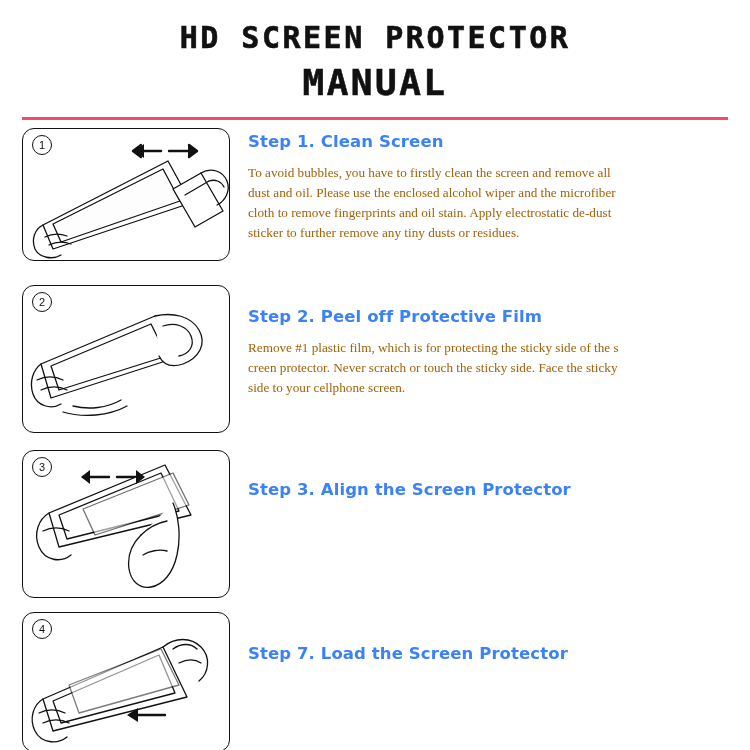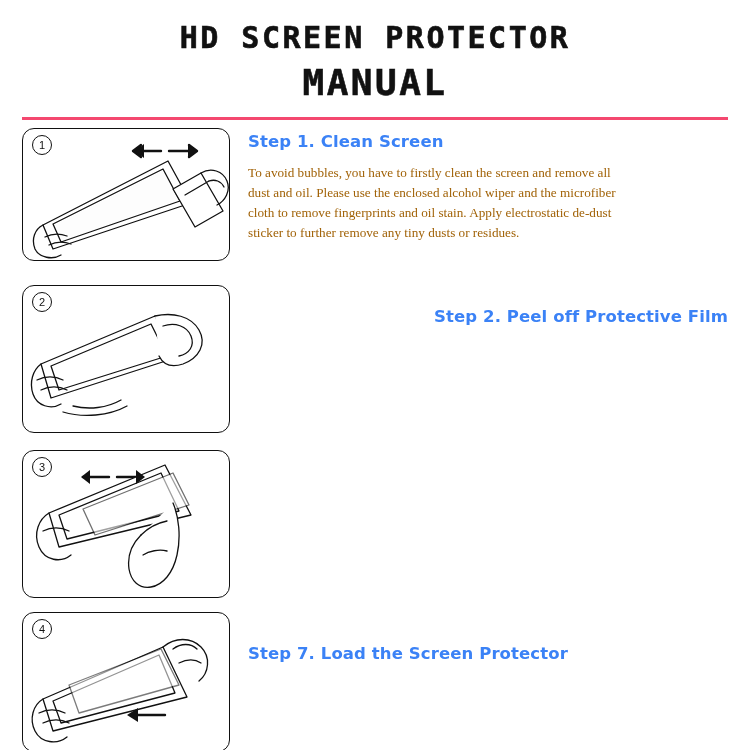--- a/index.html
+++ b/index.html
@@ -104,21 +104,21 @@
     margin: 0;
     max-width: 385px;
   }
 
   
   .step1 { position: absolute; top: 8px; left: 0; width: 750px; }
   .step2 { position: absolute; top: 165px; left: 0; width: 750px; }
   .step3 { position: absolute; top: 330px; left: 0; width: 750px; }
   .step4 { position: absolute; top: 492px; left: 0; width: 750px; }
 
-  .step2 .text-col { padding-top: 22px; text-align: right; }
+  .step2 .text-col { padding-top: 22px; }
   .step3 .text-col { padding-top: 30px; }
   .step4 .text-col { padding-top: 32px; }
 
   .step2 .figure { height: 148px; }
   .step3 .figure { height: 148px; }
   .step4 .figure { height: 140px; }
 
   svg { display: block; }
 </style>
 </head>
@@ -184,20 +184,21 @@
             <path d="M14 94 C22 90 32 90 40 94"></path>
             <path d="M18 104 C26 100 36 100 44 104"></path>
 
             <path d="M40 126 C60 132 86 130 104 120"></path>
             <path d="M50 120 C66 124 84 122 98 114"></path>
           </g>
         </svg>
       </div>
       <div class="text-col">
         <h2 class="step-title">Step 2. Peel off Protective Film</h2>
+        <p class="step-body">Remove #1 plastic film, which is for protecting the sticky side of the s creen protector. Never scratch or touch the sticky side. Face the sticky side to your cellphone screen.</p>
       </div>
     </div>
 
     <div class="step step3">
       <div class="figure">
         <div class="step-num">3</div>
         <svg width="208" height="148" viewBox="0 0 208 148">
           <g fill="none" stroke="#111" stroke-width="1.3" stroke-linecap="round" stroke-linejoin="round">
 
             <path d="M60 26 L86 26" stroke-width="2.4"></path>
@@ -213,20 +214,21 @@
 
             <path d="M150 52 C156 66 158 86 154 104 C150 122 140 134 128 136 C116 138 108 130 106 118 C104 104 110 92 118 84" fill="#ffffff"></path>
             <path d="M118 84 C124 78 134 72 144 70"></path>
             <path d="M120 104 C126 100 136 98 144 100"></path>
           </g>
           <polygon points="58,26 67,19 67,33" fill="#111"></polygon>
           <polygon points="122,26 113,19 113,33" fill="#111"></polygon>
         </svg>
       </div>
       <div class="text-col">
+        <h2 class="step-title">Step 3. Align the Screen Protector</h2>
       </div>
     </div>
 
     <div class="step step4">
       <div class="figure">
         <div class="step-num">4</div>
         <svg width="208" height="140" viewBox="0 0 208 140">
           <g fill="none" stroke="#111" stroke-width="1.3" stroke-linecap="round" stroke-linejoin="round">
 
             <path d="M30 118 L20 86 L140 34 L164 84 Z" fill="#ffffff"></path>

